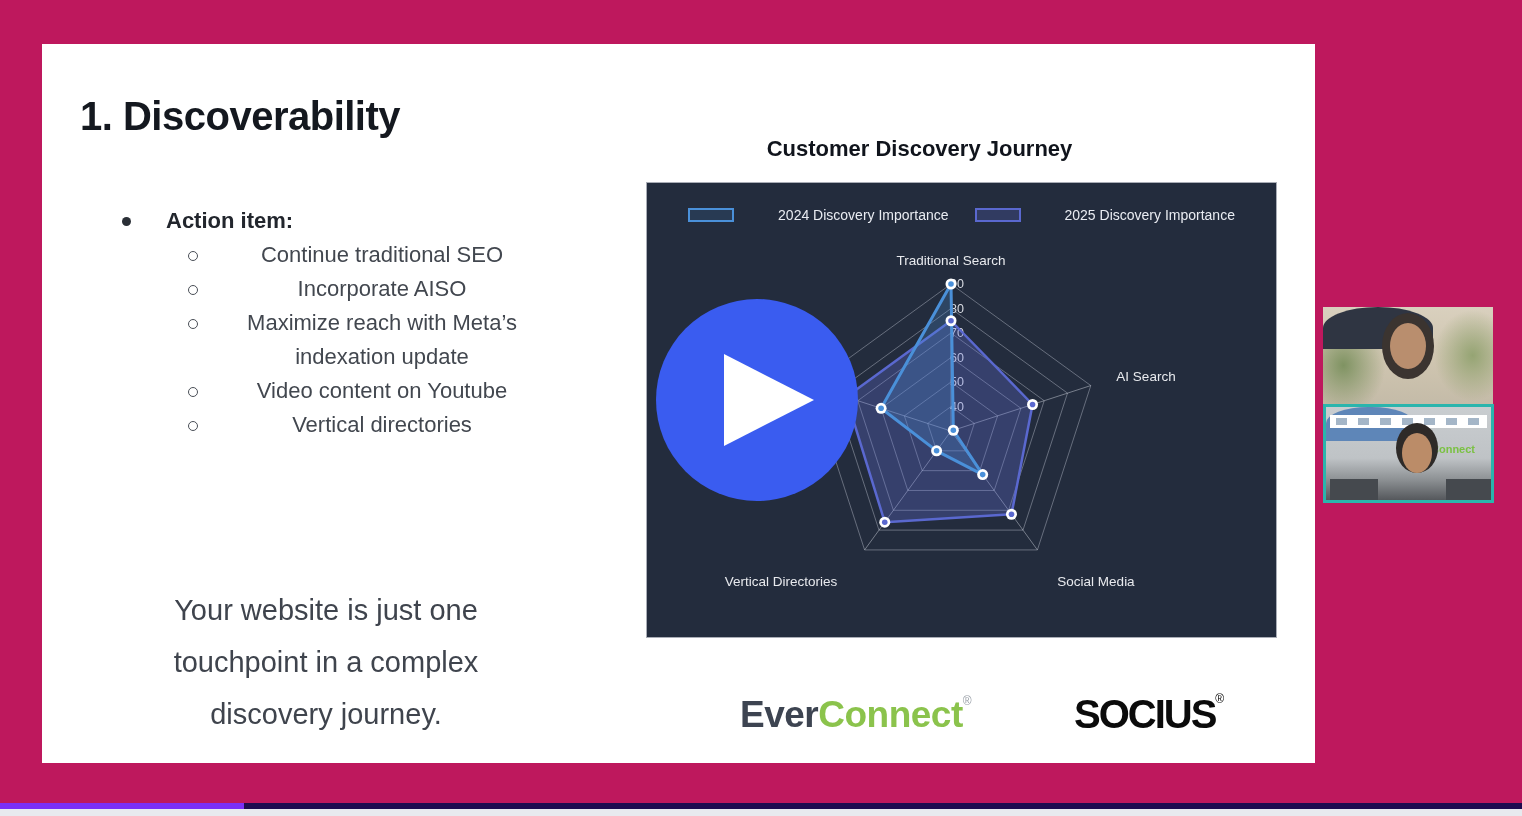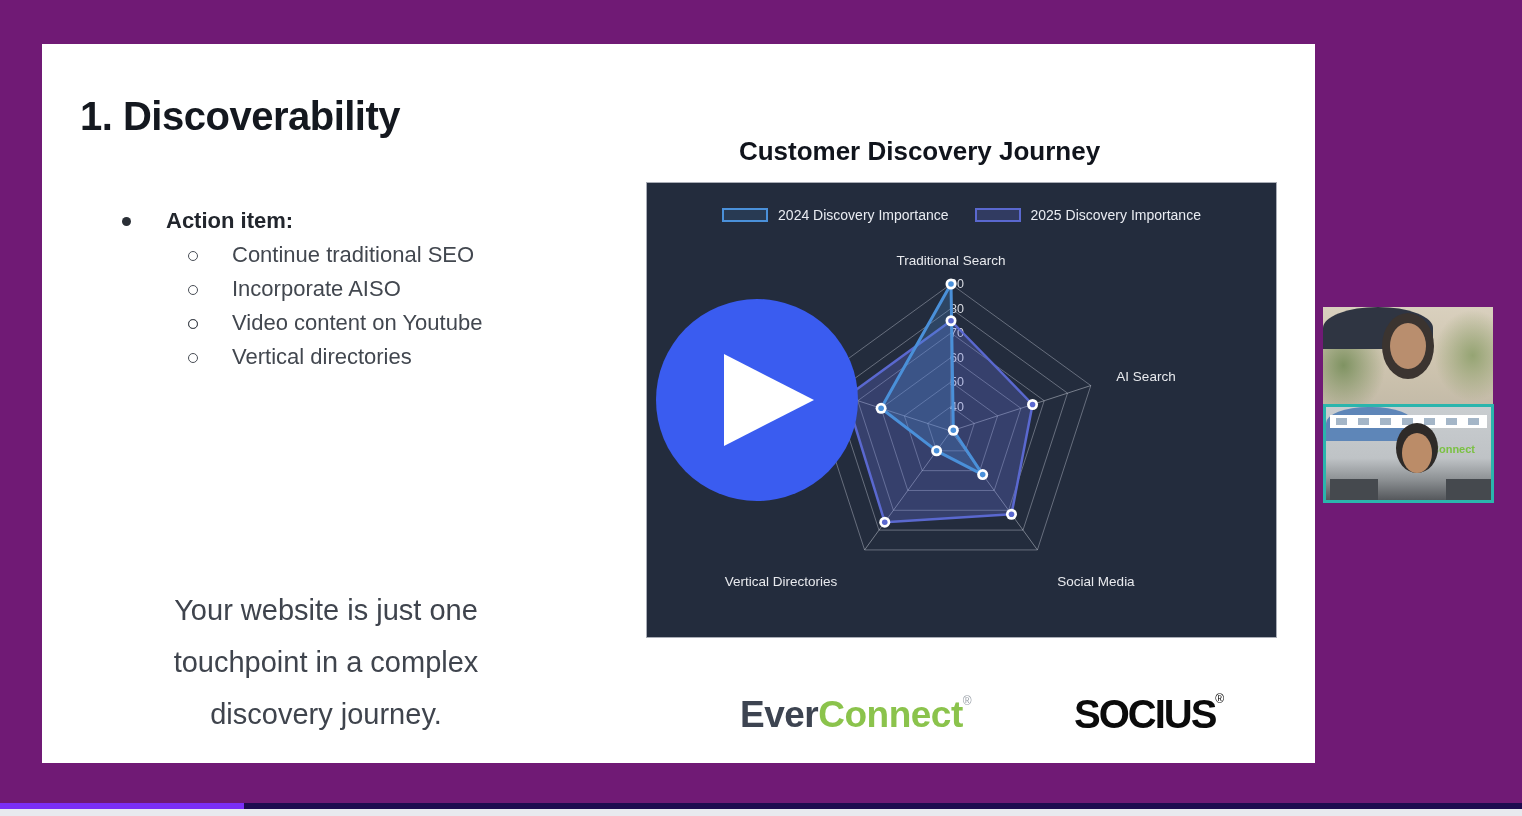--- a/index.html
+++ b/index.html
@@ -1,35 +1,35 @@
 <!DOCTYPE html>
 <html><head>
 <meta charset="utf-8">
 <style>
   html,body{margin:0;padding:0;background:#000;}
   *{box-sizing:border-box;font-family:"Liberation Sans",sans-serif;}
-  .stage{position:relative;width:1522px;height:816px;background:#701a75;overflow:hidden;}
+  .stage{position:relative;width:1522px;height:816px;background:#be185d;overflow:hidden;}
   .slide{position:absolute;left:42px;top:44px;width:1273px;height:719px;background:#ffffff;}
   .slide-title{position:absolute;left:38px;top:50px;font-size:40px;font-weight:bold;color:#14181f;letter-spacing:-0.5px;}
   .bullets{position:absolute;left:78px;top:160px;width:412px;}
   .bullet{display:flex;font-size:22px;line-height:34px;color:#42474f;}
   .bullet .btext{flex:1;}
   .bullet.lvl1 .marker{width:46px;position:relative;}
   .bullet.lvl1 .marker::after{content:"";position:absolute;left:2px;top:13px;width:9px;height:9px;border-radius:50%;background:#2a2f36;}
-  .bullet.lvl2{margin-left:66px;}
+  .bullet.lvl2{margin-left:66px;text-align:center;}
   .bullet.lvl2 .marker{width:46px;position:relative;}
   .bullet.lvl2 .marker::after{content:"";position:absolute;left:2px;top:13px;width:8px;height:8px;border-radius:50%;border:1.5px solid #4a4f57;background:transparent;}
   .bullet b{color:#22262d;}
   .quote{position:absolute;left:64px;top:540px;width:440px;text-align:center;font-size:29px;line-height:52px;color:#3f444d;white-space:pre-line;}
-  .chart-title{position:absolute;left:562px;top:92px;width:631px;text-align:center;font-size:26px;font-weight:bold;color:#10141c;}
+  .chart-title{position:absolute;left:562px;top:92px;width:631px;text-align:center;font-size:22px;font-weight:bold;color:#10141c;}
   .chart-panel{position:absolute;left:604px;top:138px;width:631px;height:456px;background:#232c3d;border:1px solid #a9adb6;}
   .legend{position:absolute;left:0;top:24px;width:100%;display:flex;justify-content:center;gap:26px;}
   .legend-item{display:flex;align-items:center;gap:10px;}
   .legend-item .swatch{display:inline-block;width:46px;height:14px;border:2px solid;}
-  .legend-item .llabel{font-size:14px;color:#e9ecf2;}
+  .legend-item .llabel{font-size:14px;color:#e9ecf2;margin-left:34px;}
   .radar-svg{position:absolute;left:0;top:0;}
   .play-button{position:absolute;left:614px;top:255px;width:202px;height:202px;border-radius:50%;background:#3a5cf0;z-index:5;cursor:pointer;}
   .play-icon{position:absolute;left:68px;top:55px;width:0;height:0;border-top:46px solid transparent;border-bottom:46px solid transparent;border-left:90px solid #ffffff;}
   .logo-ever{position:absolute;left:698px;top:650px;font-size:37px;font-weight:bold;letter-spacing:-0.5px;}
   .logo-ever .p1{color:#3d4451;}
   .logo-ever .p2{color:#8bc34c;}
   .logo-reg{font-size:12px;vertical-align:top;color:#9aa0a8;font-weight:normal;}
   .logo-socius{position:absolute;left:1032px;top:648px;font-size:40px;font-weight:900;color:#0b0b0b;letter-spacing:-2px;text-align:center;}
   .logo-socius .logo-reg{color:#0b0b0b;letter-spacing:0;}
   
@@ -76,20 +76,21 @@
         <div class="bullet lvl2">
           <span class="marker"></span>
           <span class="btext">Continue traditional SEO</span>
         </div>
         <div class="bullet lvl2">
           <span class="marker"></span>
           <span class="btext">Incorporate AISO</span>
         </div>
         <div class="bullet lvl2">
           <span class="marker"></span>
+          <span class="btext">Maximize reach with Meta’s indexation update</span>
         </div>
         <div class="bullet lvl2">
           <span class="marker"></span>
           <span class="btext">Video content on Youtube</span>
         </div>
         <div class="bullet lvl2">
           <span class="marker"></span>
           <span class="btext">Vertical directories</span>
         </div>
       </div>

